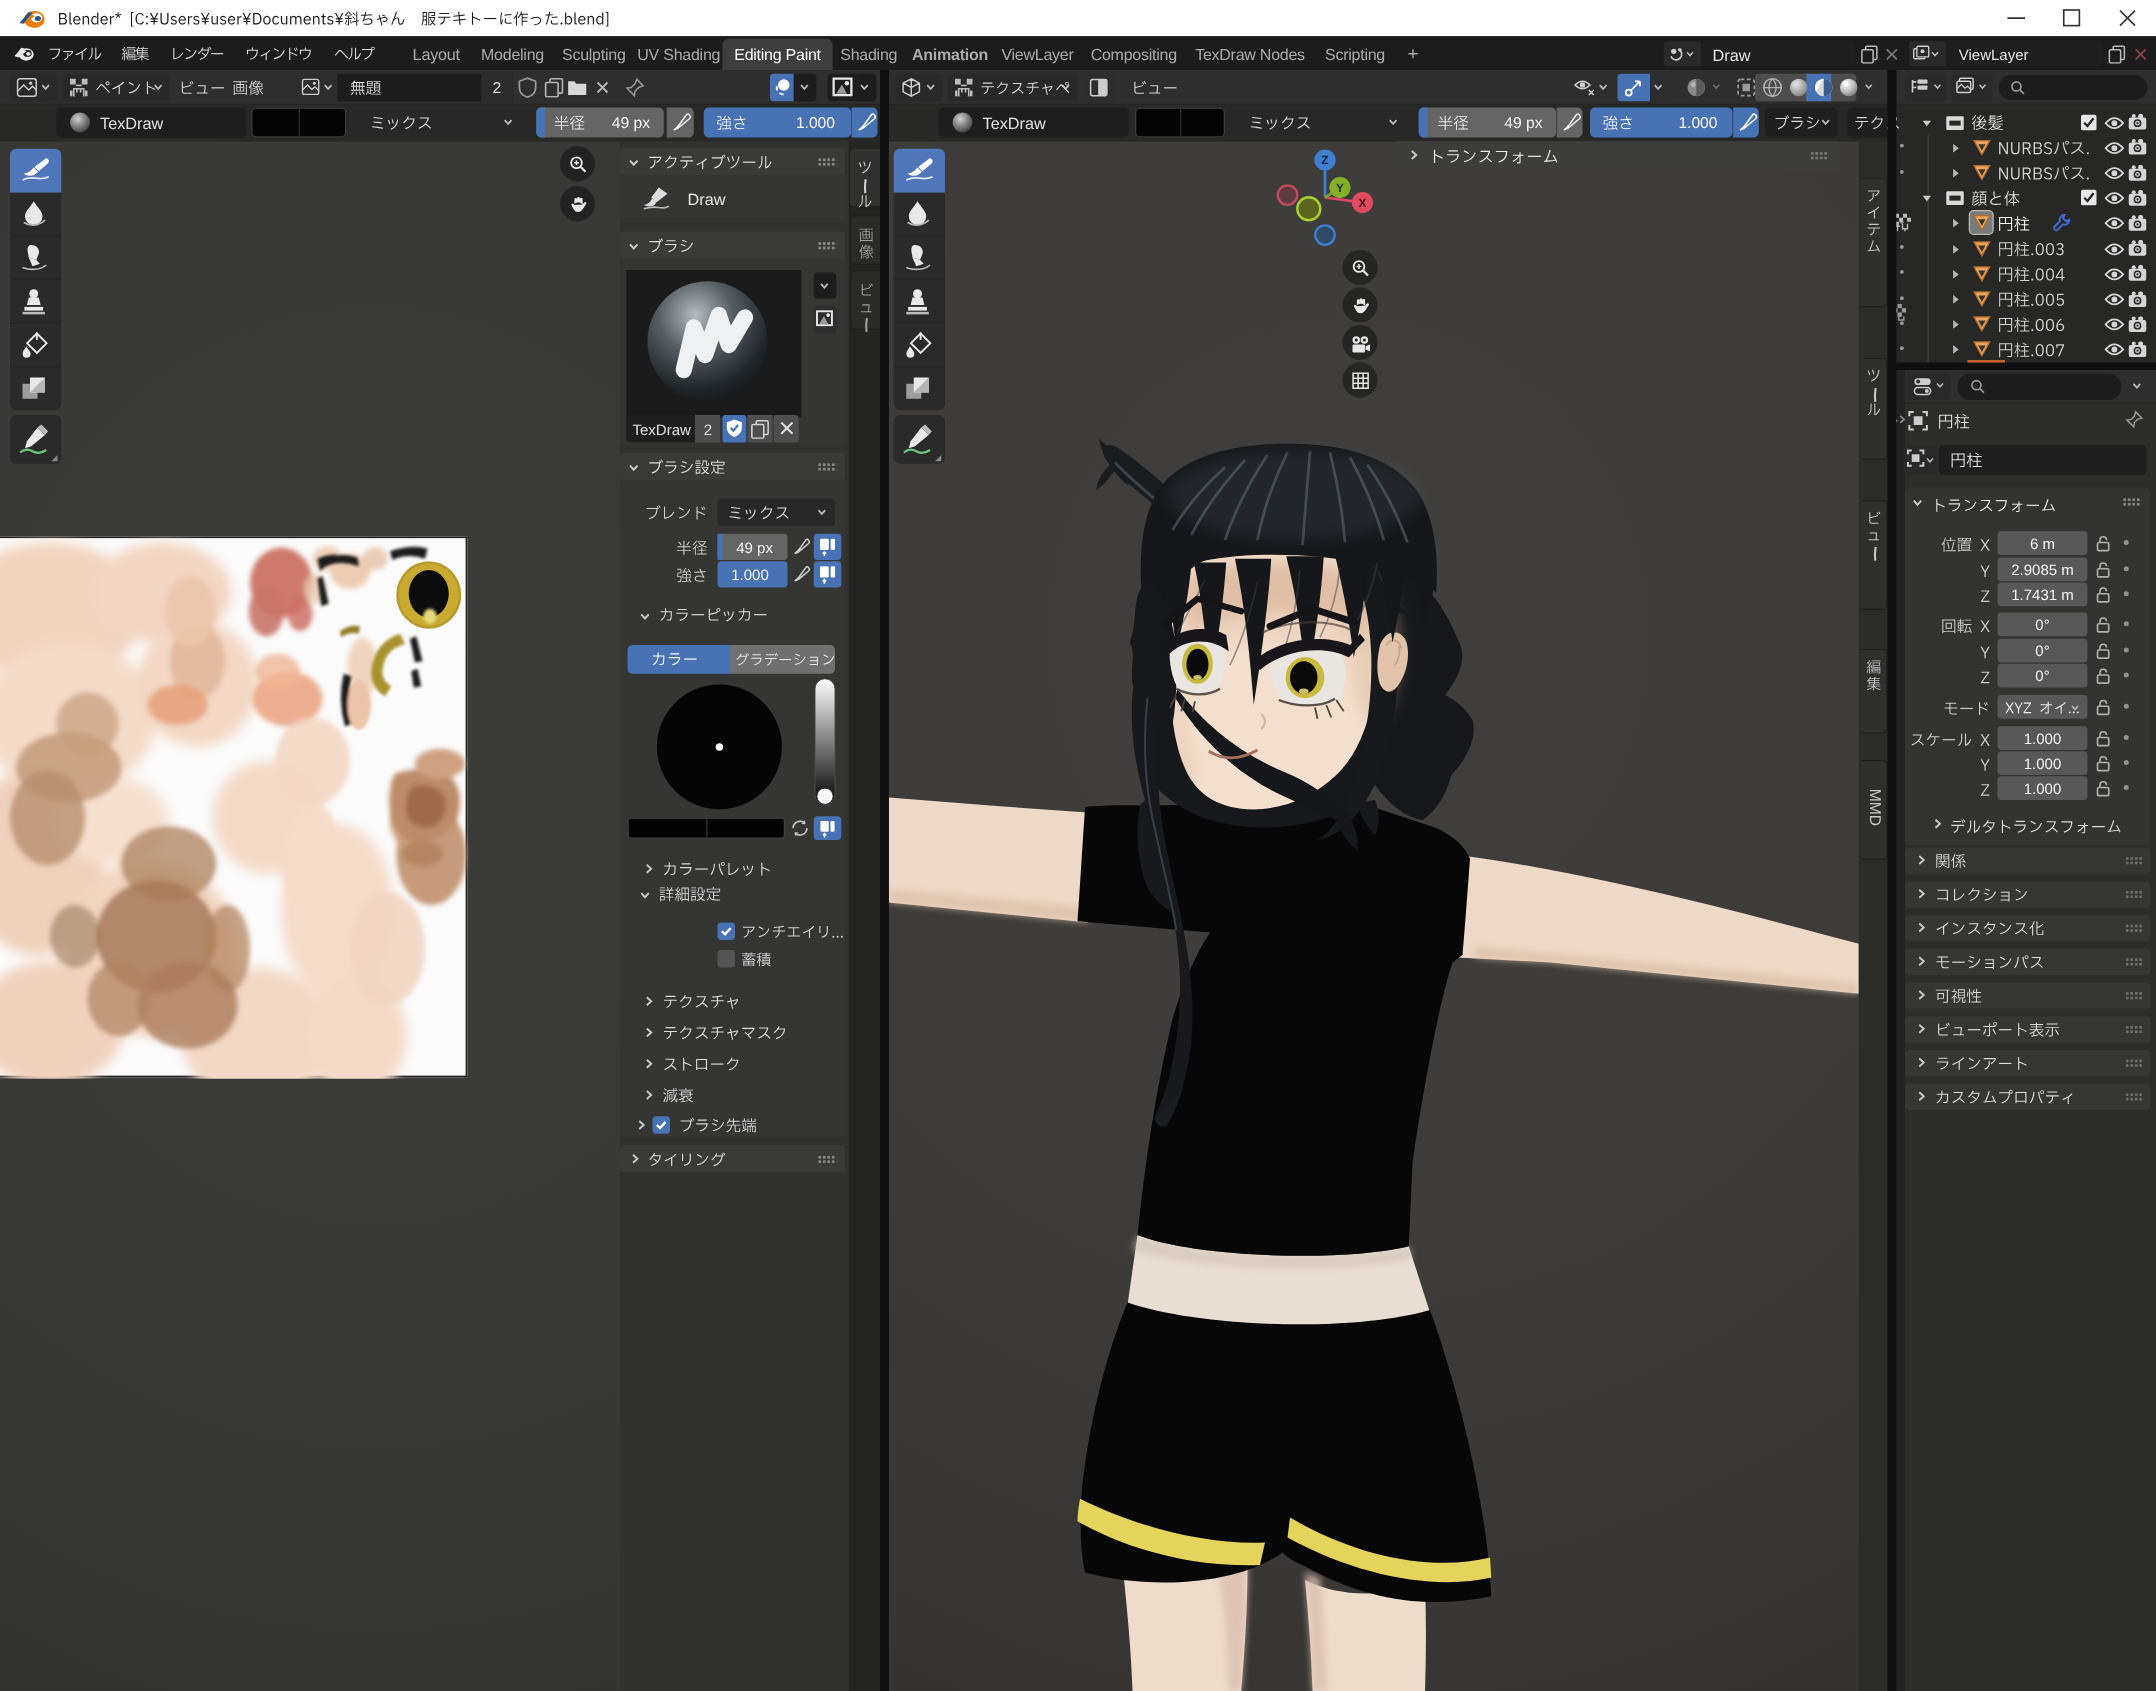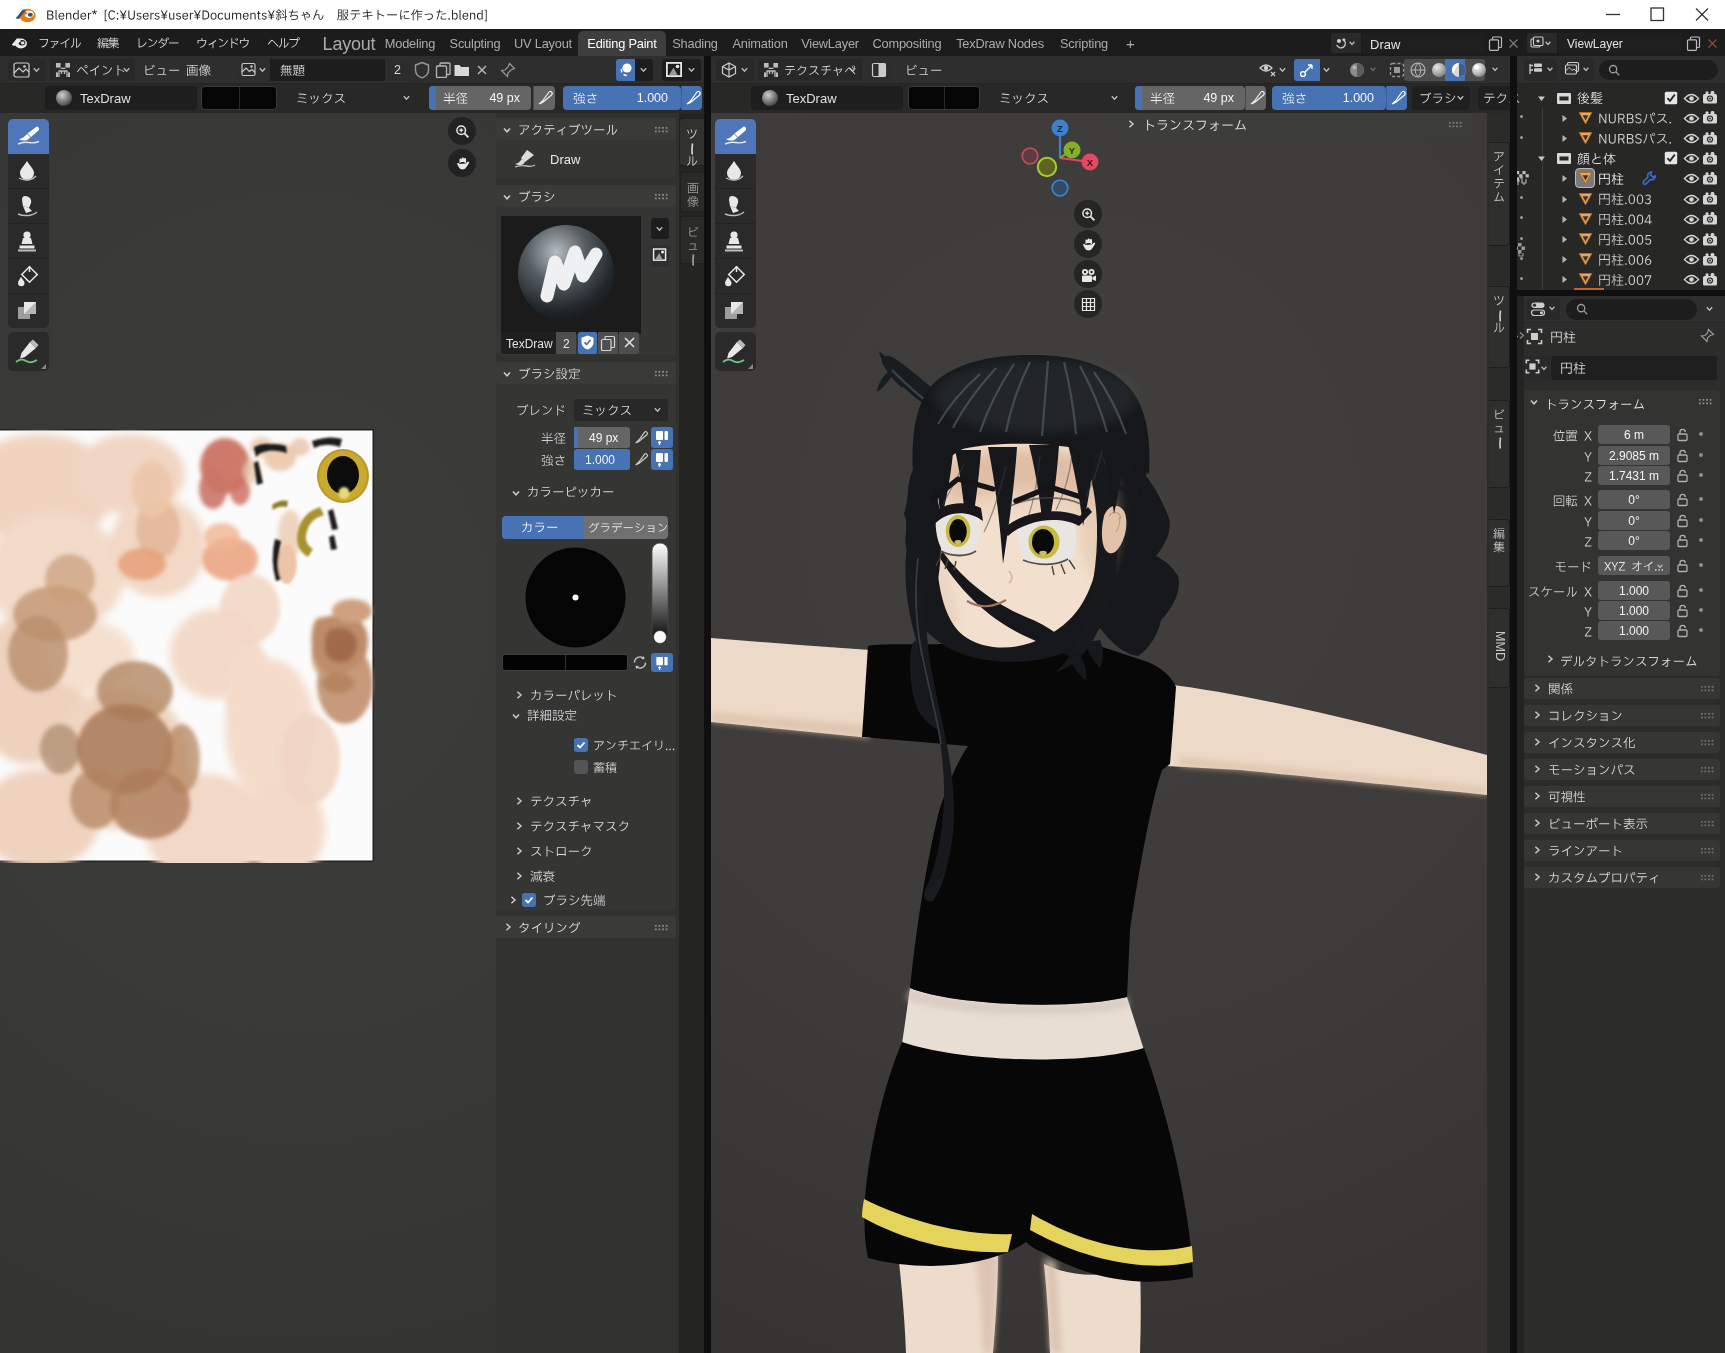--- a/index.html
+++ b/index.html
@@ -22,27 +22,27 @@
 </svg>
 <div class="abs" style="left:0px;top:29px;width:1725px;height:27px;background:#1c1c1c;z-index:5"></div>
 <svg class="abs" style="left:11px;top:35px;z-index:20" width="17" height="15" viewBox="0 0 24 19">
 <ellipse cx="14" cy="11" rx="8.5" ry="7" fill="#e8e8e8"></ellipse>
 <ellipse cx="15.5" cy="9.8" rx="4.8" ry="3.9" fill="#1c1c1c"></ellipse>
 <ellipse cx="16.5" cy="10.3" rx="2.6" ry="2.1" fill="#e8e8e8"></ellipse>
 <path d="M1 12.5 L10 5 L14.5 7.5 L5 14.5 Z" fill="#e8e8e8"></path>
 <path d="M1 13 L8.5 3.5 L12 4.2 L4.5 13.5 Z" fill="#e8e8e8"></path>
 </svg>
 <div class="abs" style="left:578px;top:31px;width:88px;height:25px;background:#3e3e3e;border-radius:5px 5px 0 0;z-index:8"></div>
-<div class="lat" style="left:349px;top:36.5px;font-size:18px;line-height:14.8px;color:#ababab;font-weight:400;letter-spacing:-0.2px;transform:translateX(-50%);;z-index:30">Layout</div>
+<div class="lat" style="left:349px;top:36.5px;font-size:13px;line-height:14.8px;color:#ababab;font-weight:400;letter-spacing:-0.2px;transform:translateX(-50%);;z-index:30">Layout</div>
 <div class="lat" style="left:410px;top:36.5px;font-size:12.8px;line-height:14.8px;color:#ababab;font-weight:400;letter-spacing:-0.2px;transform:translateX(-50%);;z-index:30">Modeling</div>
 <div class="lat" style="left:475px;top:36.5px;font-size:12.8px;line-height:14.8px;color:#ababab;font-weight:400;letter-spacing:-0.2px;transform:translateX(-50%);;z-index:30">Sculpting</div>
-<div class="lat" style="left:543px;top:36.5px;font-size:12.8px;line-height:14.8px;color:#ababab;font-weight:400;letter-spacing:-0.2px;transform:translateX(-50%);;z-index:30">UV Layout</div>
+<div class="lat" style="left:543px;top:36.5px;font-size:12.8px;line-height:14.8px;color:#ababab;font-weight:400;letter-spacing:-0.2px;transform:translateX(-50%);;z-index:30">UV Shading</div>
 <div class="lat" style="left:622px;top:36.5px;font-size:12.8px;line-height:14.8px;color:#ffffff;font-weight:400;letter-spacing:-0.2px;transform:translateX(-50%);;z-index:30">Editing Paint</div>
 <div class="lat" style="left:695px;top:36.5px;font-size:12.8px;line-height:14.8px;color:#ababab;font-weight:400;letter-spacing:-0.2px;transform:translateX(-50%);;z-index:30">Shading</div>
-<div class="lat" style="left:760px;top:36.5px;font-size:12.8px;line-height:14.8px;color:#ababab;font-weight:400;letter-spacing:-0.2px;transform:translateX(-50%);;z-index:30">Animation</div>
+<div class="lat" style="left:760px;top:36.5px;font-size:12.8px;line-height:14.8px;color:#ababab;font-weight:700;letter-spacing:-0.2px;transform:translateX(-50%);;z-index:30">Animation</div>
 <div class="lat" style="left:830px;top:36.5px;font-size:12.8px;line-height:14.8px;color:#ababab;font-weight:400;letter-spacing:-0.2px;transform:translateX(-50%);;z-index:30">ViewLayer</div>
 <div class="lat" style="left:907px;top:36.5px;font-size:12.8px;line-height:14.8px;color:#ababab;font-weight:400;letter-spacing:-0.2px;transform:translateX(-50%);;z-index:30">Compositing</div>
 <div class="lat" style="left:1000px;top:36.5px;font-size:12.8px;line-height:14.8px;color:#ababab;font-weight:400;letter-spacing:-0.2px;transform:translateX(-50%);;z-index:30">TexDraw Nodes</div>
 <div class="lat" style="left:1084px;top:36.5px;font-size:12.8px;line-height:14.8px;color:#ababab;font-weight:400;letter-spacing:-0.2px;transform:translateX(-50%);;z-index:30">Scripting</div>
 <div class="lat" style="left:1126px;top:35px;font-size:15px;line-height:17px;color:#ababab;font-weight:400;letter-spacing:0;;z-index:30">+</div>
 <div class="abs" style="left:1331px;top:33px;width:30px;height:20px;background:#292929;border-radius:3px 0 0 3px;z-index:8"></div>
 <svg style="position:absolute;left:1348px;top:39px;z-index:20" width="8" height="8" viewBox="0 0 10 10">
     <path d="M2 3.5 L5 6.8 L8 3.5" stroke="#b9b9b9" stroke-width="1.6" fill="none"></path>
   </svg>
 <svg class="abs" style="left:1334px;top:36px;z-index:20" width="14" height="14" viewBox="0 0 14 14">

